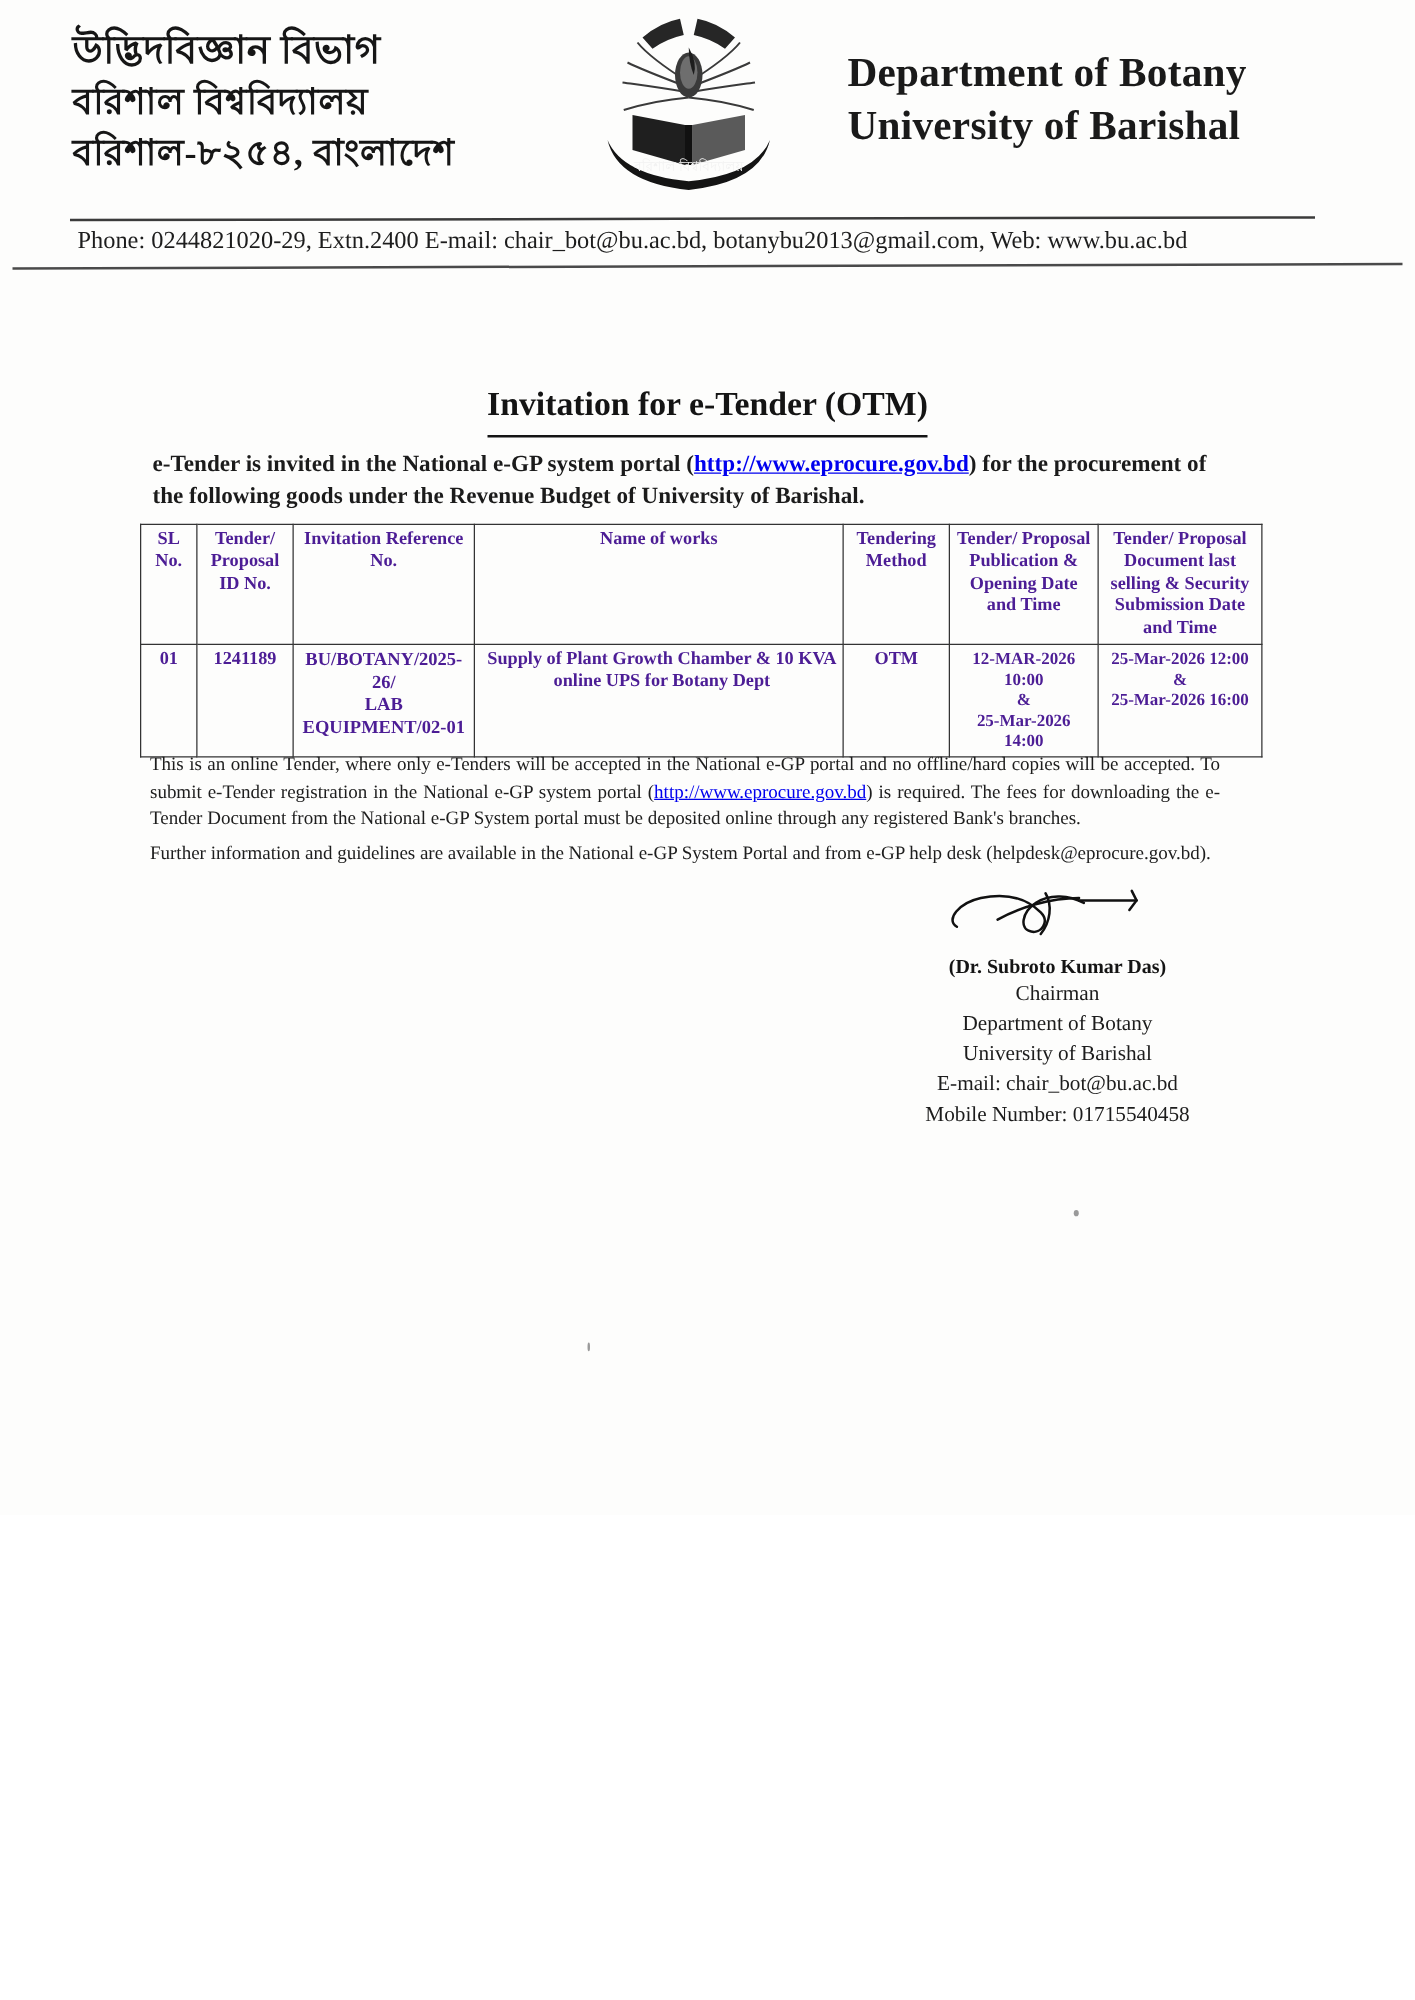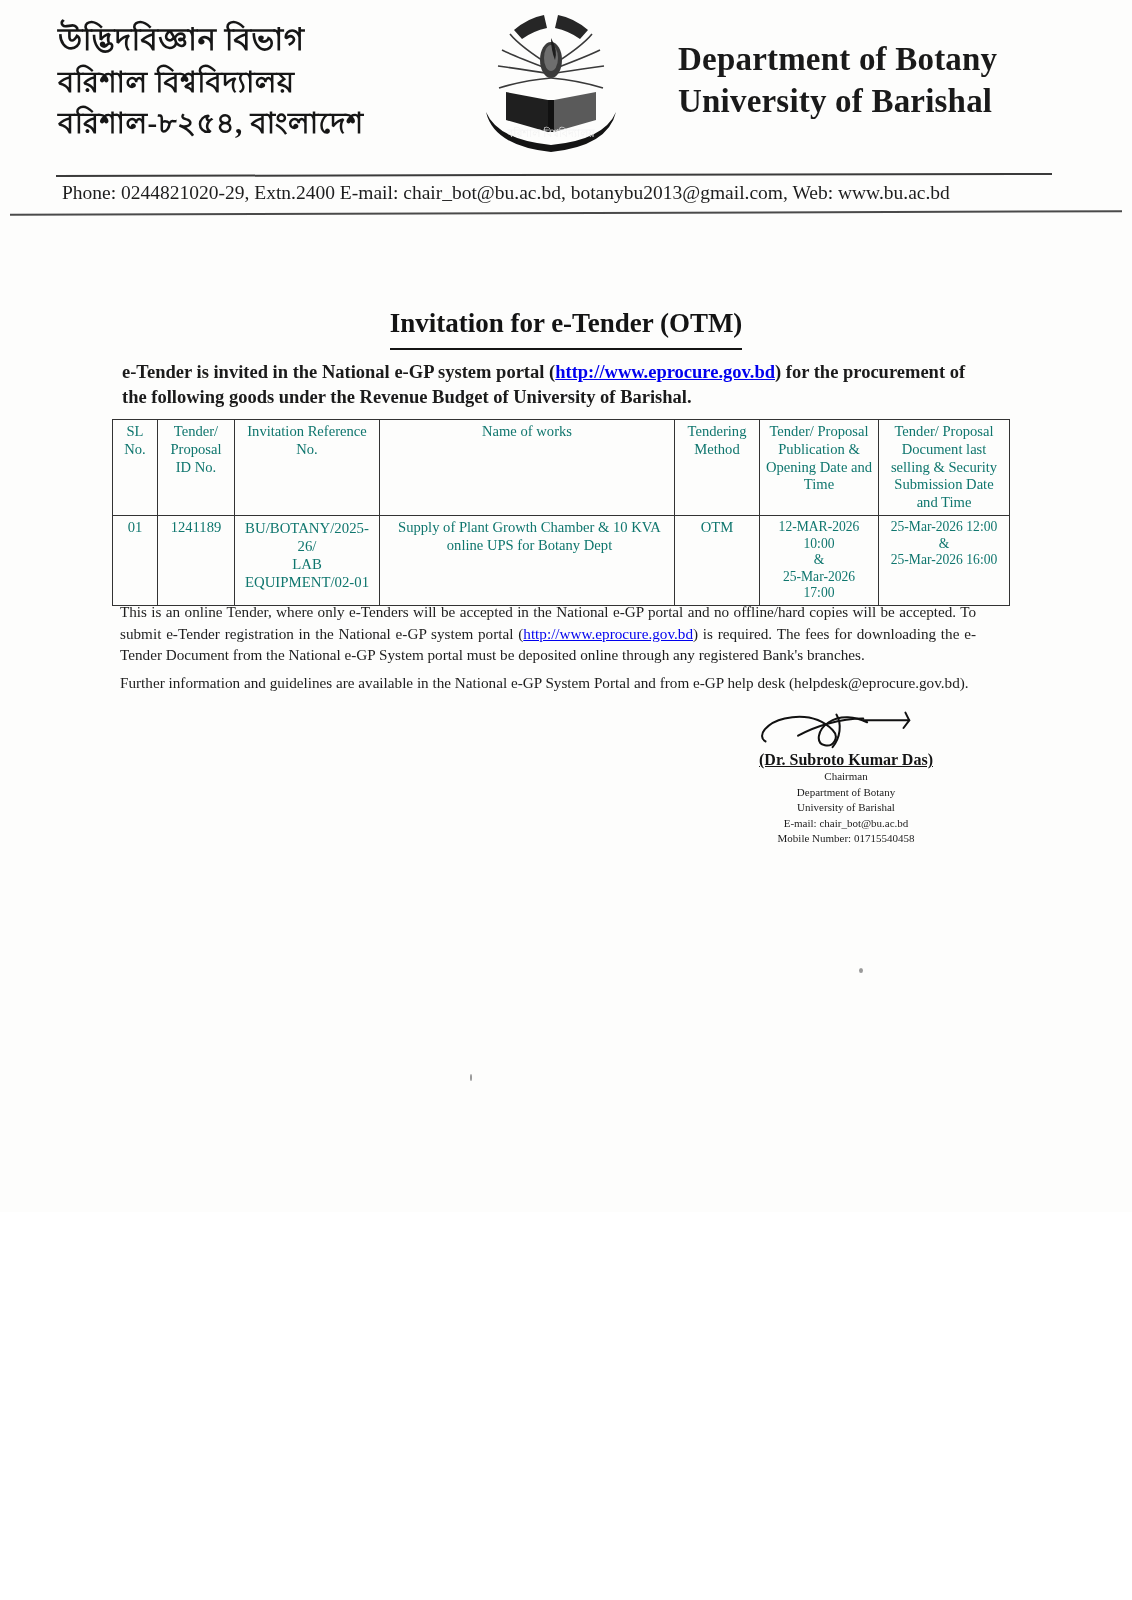--- a/index.html
+++ b/index.html
@@ -161,23 +161,23 @@
     position: absolute;
     left: 112px;
     top: 419px;
     width: 880px;
     border-collapse: collapse;
     table-layout: fixed;
   }
   .tender-table th,
   .tender-table td {
     border: 1px solid #333;
-    font-weight: normal;
+    font-weight: bold;
     font-size: 14.6px;
-    color: #0f766e;
+    color: #4c1d95;
     padding: 3px 3px;
     vertical-align: top;
     line-height: 1.22;
   }
   .tender-table thead th {
     text-align: center;
     height: 80px;
   }
   .tender-table tbody td {
     height: 66px;
@@ -217,25 +217,24 @@
     text-align: center;
   }
   .sig-scribble {
     height: 44px;
     position: relative;
   }
   .sig-name {
     font-size: 16px;
     font-weight: 700;
     color: #141414;
-    margin-top: 2px;
-    text-decoration: underline;
+    margin-top: 16px;
   }
   .sig-line {
-    font-size: 11px;
+    font-size: 17px;
     color: #1c1c1c;
     line-height: 1.42;
   }
 
   
   .speck {
     position: absolute;
     background: #9a9a9a;
     border-radius: 50%;
   }
@@ -324,21 +323,21 @@
           <div>LAB</div>
           <div>EQUIPMENT/02-01</div>
         </td>
         <td class="c-works">Supply of Plant Growth Chamber &amp; 10 KVA online UPS for Botany Dept</td>
         <td class="c-method">OTM</td>
         <td class="c-pub">
           <div>12-MAR-2026</div>
           <div>10:00</div>
           <div>&amp;</div>
           <div>25-Mar-2026</div>
-          <div>17:00</div>
+          <div>14:00</div>
         </td>
         <td class="c-last">
           <div>25-Mar-2026 12:00</div>
           <div>&amp;</div>
           <div>25-Mar-2026 16:00</div>
         </td>
       </tr>
     </tbody>
   </table>
 

